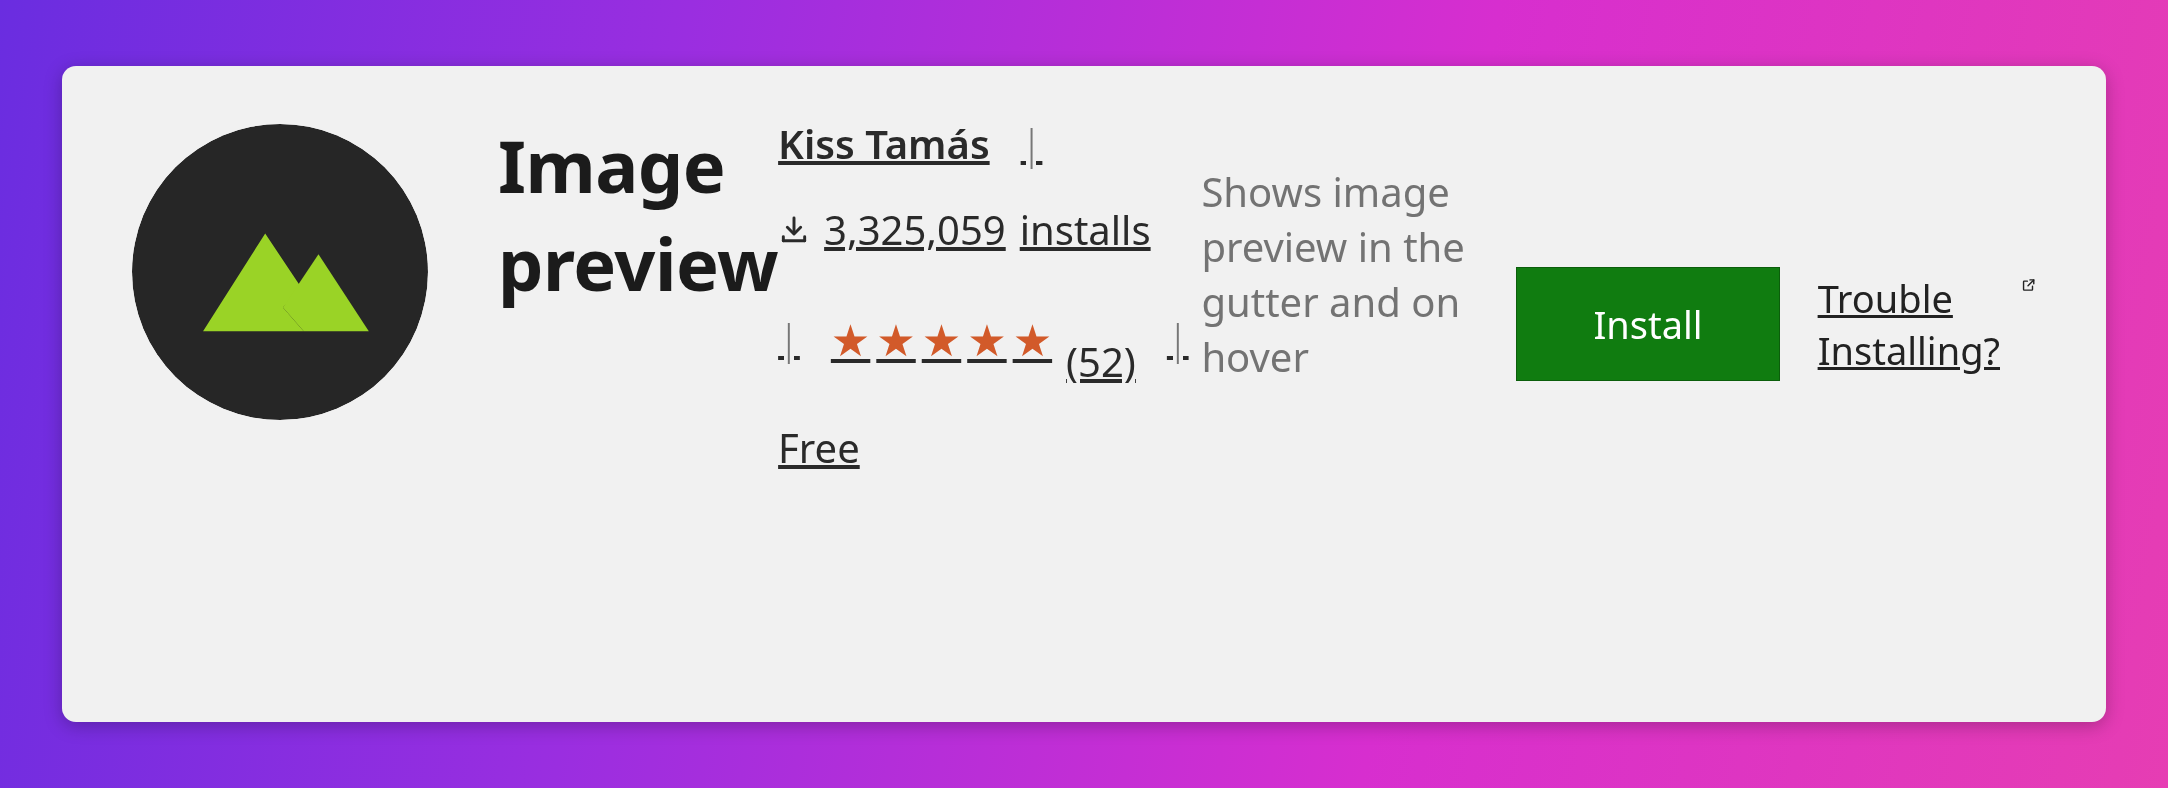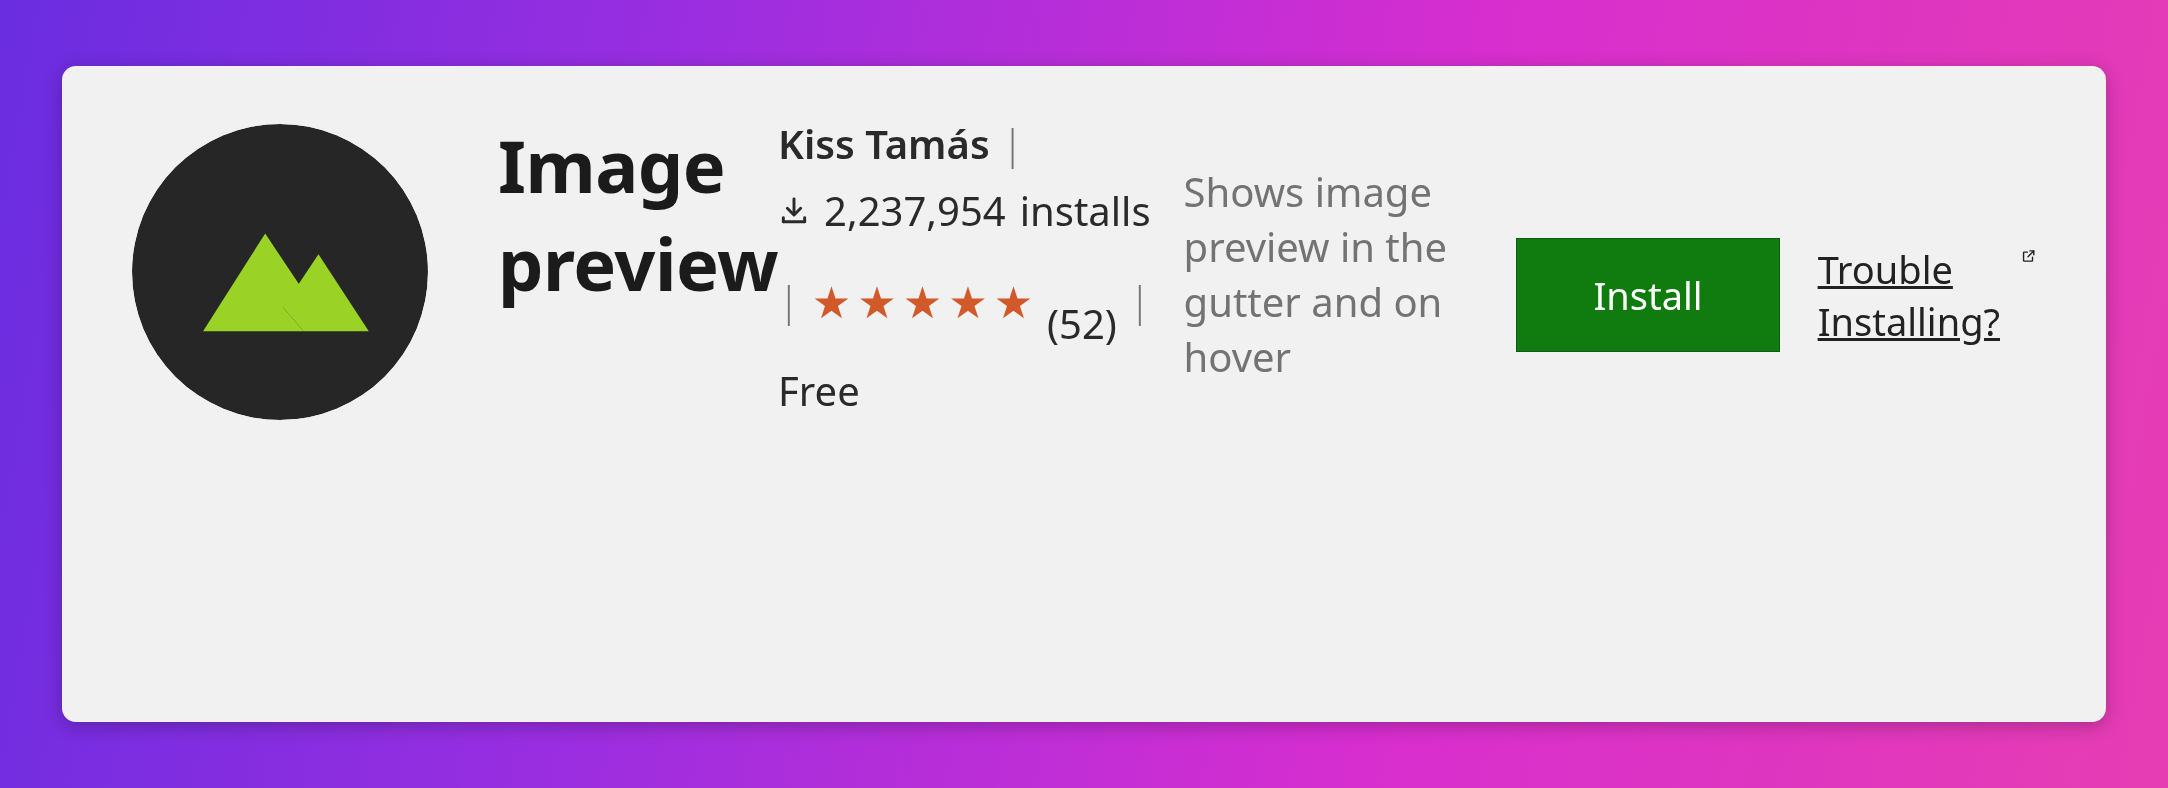--- a/index.html
+++ b/index.html
@@ -43,23 +43,24 @@
   .title {
     font-size: 72px;
     font-weight: 700;
     margin: 0 0 16px 0;
     letter-spacing: -0.5px;
   }
   .meta {
     display: flex;
     align-items: center;
     flex-wrap: wrap;
-    gap: 12px;
+    gap: 31px;
     font-size: 40px;
     color: #2a2a2a;
+    text-decoration: underline;
   }
   .author { font-weight: 600; }
   .sep {
     color: #777; 
     font-weight: 300;
   }
   .installs {
     display: inline-flex;
     align-items: center;
     gap: 14px;
@@ -140,21 +141,21 @@
         <span class="author">Kiss Tamás</span>
         <span class="sep">|</span>
         <span class="installs">
           <svg class="download-icon" viewBox="0 0 24 24" fill="none" stroke="#2a2a2a" stroke-width="2.2" stroke-linecap="round" stroke-linejoin="round">
             <path d="M12 3v11"></path>
             <path d="M7 10l5 5 5-5"></path>
             <path d="M4 20h16"></path>
             <path d="M4 17v3"></path>
             <path d="M20 17v3"></path>
           </svg>
-          <span>2,237,954</span>
+          <span>3,325,059</span>
           <span>installs</span>
         </span>
         <span class="sep">|</span>
         <span class="rating">
           <span class="star">★</span>
           <span class="star">★</span>
           <span class="star">★</span>
           <span class="star">★</span>
           <span class="star">★</span>
           <span class="review-count">(52)</span>

